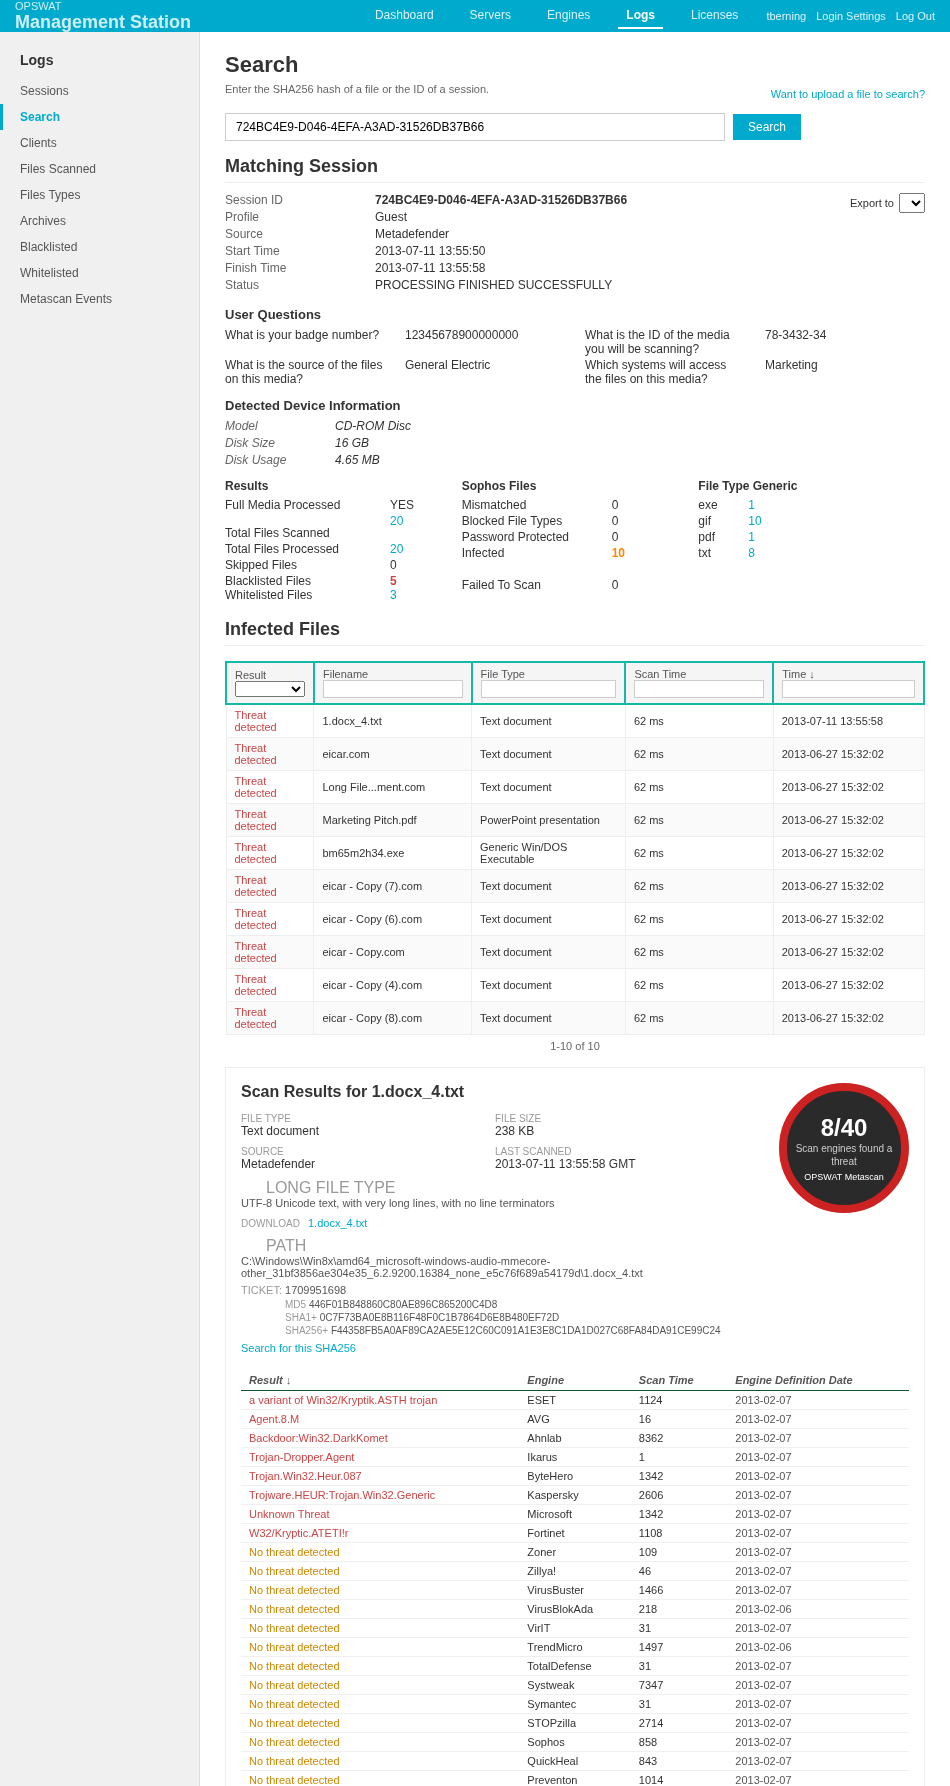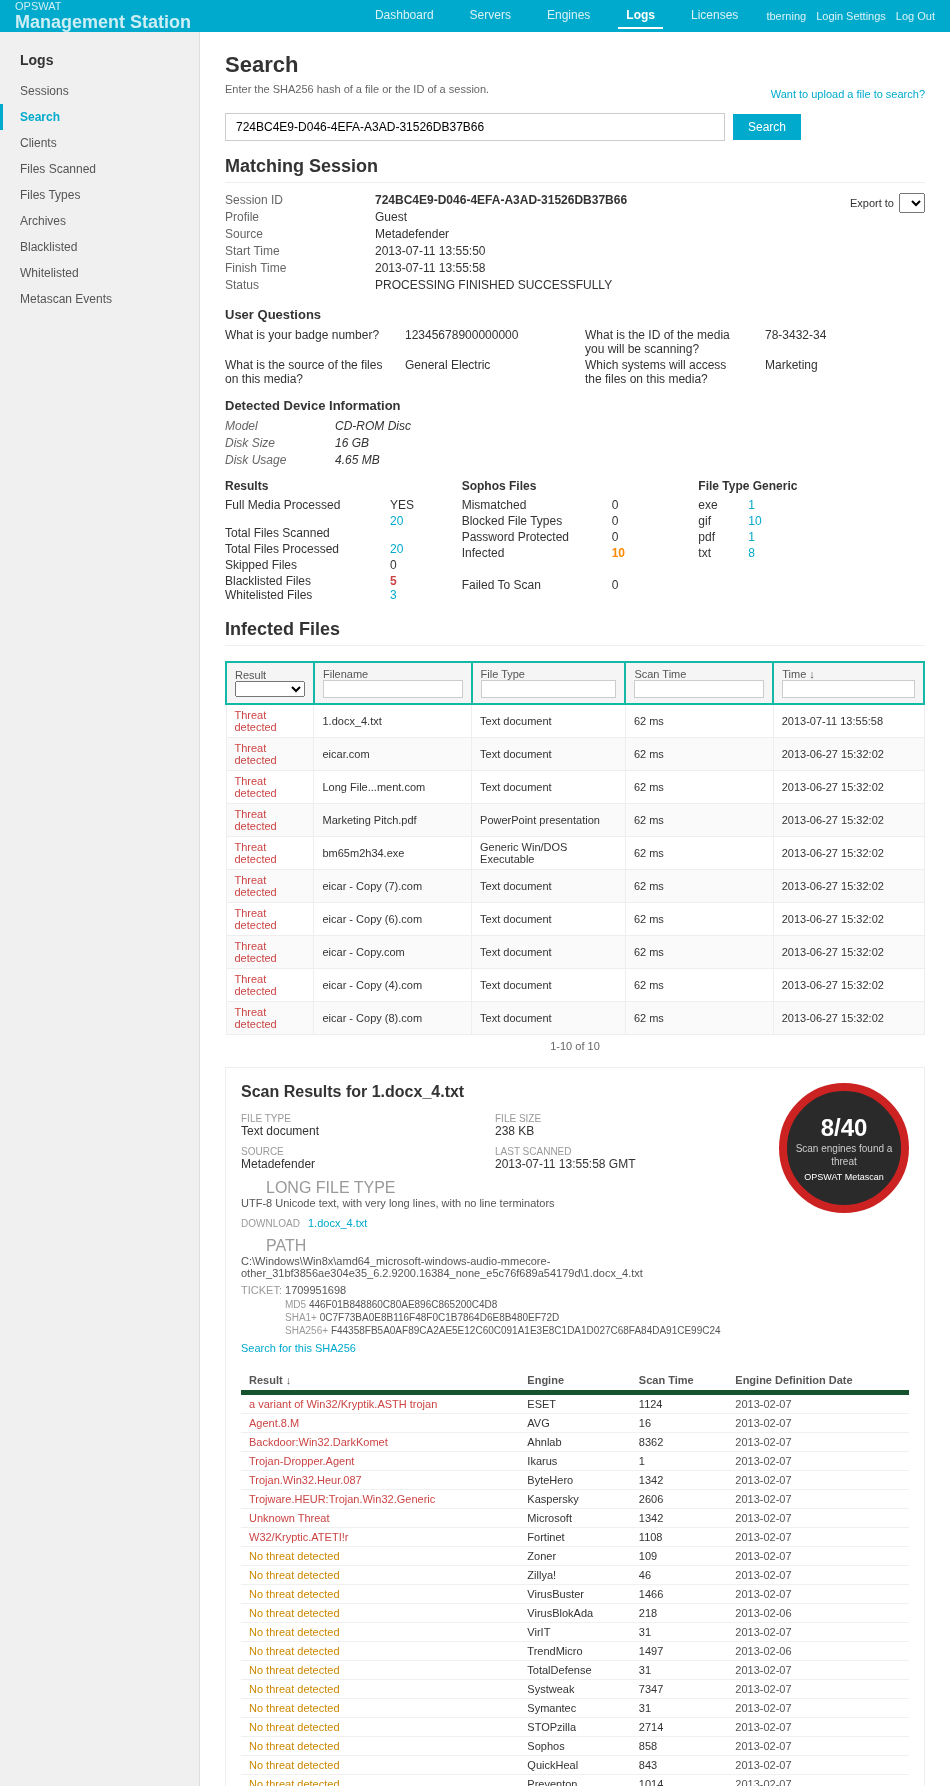--- a/index.html
+++ b/index.html
@@ -77,21 +77,21 @@
 
     
     .scan-circle-container { position: absolute; top: 15px; right: 15px; }
     .scan-circle { width: 130px; height: 130px; background: #2a2a2a; border-radius: 50%; display: flex; flex-direction: column; align-items: center; justify-content: center; border: 8px solid #cc2222; }
     .scan-circle .count { color: white; font-size: 24px; font-weight: bold; }
     .scan-circle .label { color: #ccc; font-size: 10px; text-align: center; line-height: 1.3; }
     .scan-circle .brand { color: white; font-size: 9px; margin-top: 4px; }
 
     
     .results-table { width: 100%; border-collapse: collapse; font-size: 11px; margin-top: 10px; }
-    .results-table th { border-bottom: 5px solid #14532d; padding: 4px 8px; text-align: left; color: #555; font-weight: bold; }
+    .results-table th { border-bottom: 1px solid #14532d; padding: 4px 8px; text-align: left; color: #555; font-weight: bold; font-style: italic; }
     .results-table td { padding: 3px 8px; border-bottom: 1px solid #f0f0f0; }
     .results-table .threat { color: #cc4444; }
     .results-table .no-threat { color: #cc8800; }
     .results-table .engine-col { color: #333; }
     .results-table .date-col { color: #555; }
 
     .ticket-row { font-size: 11px; color: #555; margin: 3px 0; }
     .ticket-label { color: #999; }
   </style>
 </head>

